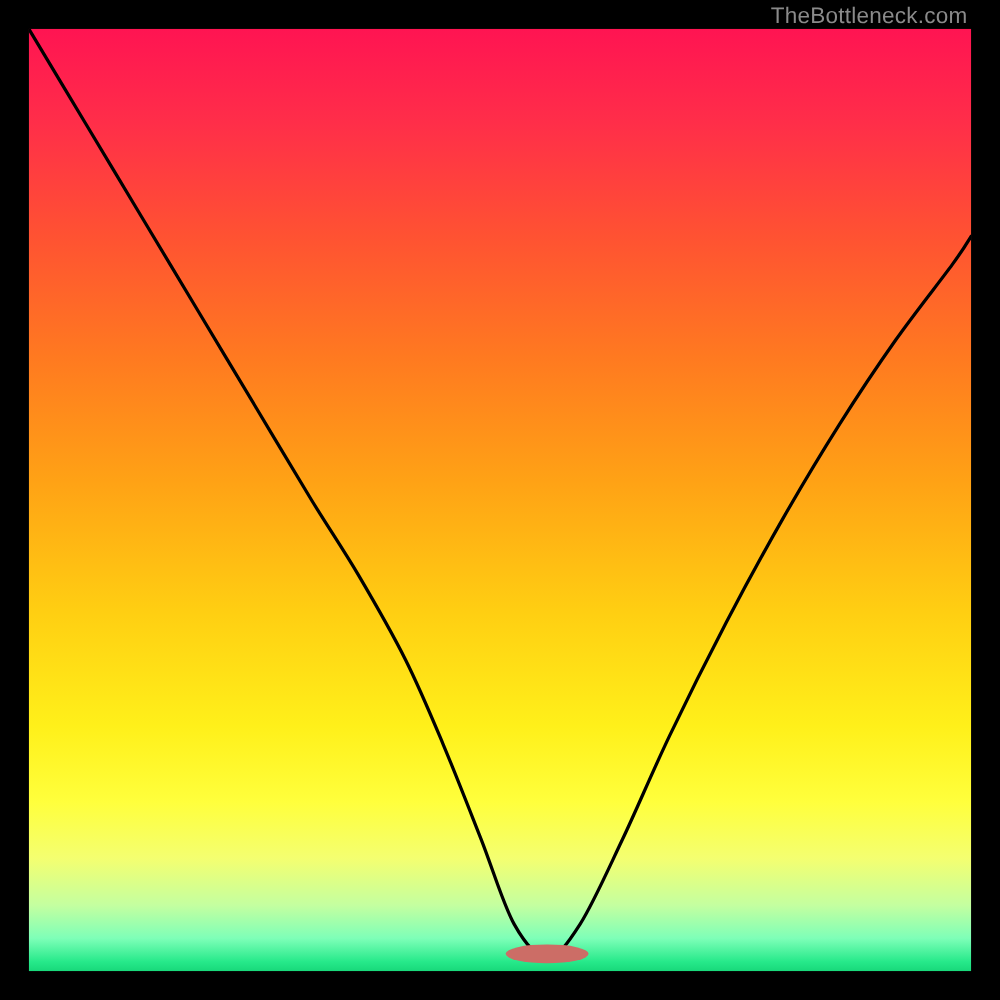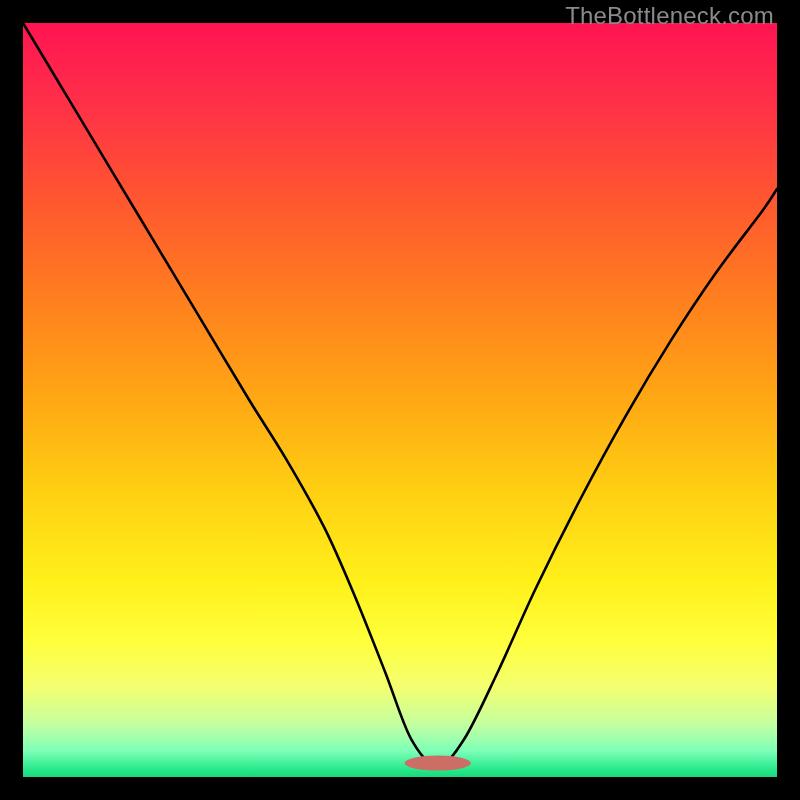--- a/index.html
+++ b/index.html
@@ -24,21 +24,21 @@
     left: 0;
     top: 0;
     width: 754px;
     height: 754px;
   }
   .watermark {
     position: absolute;
     top: 2px;
     right: 26px;
     color: #8a8a8a;
-    font-size: 24px;
+    font-size: 18px;
     font-weight: 500;
     letter-spacing: 0.2px;
     user-select: none;
   }
 </style>
 </head>
 <body>
 
 <div class="frame">
   <svg class="plot-area" viewBox="0 0 754 754" preserveAspectRatio="none">

